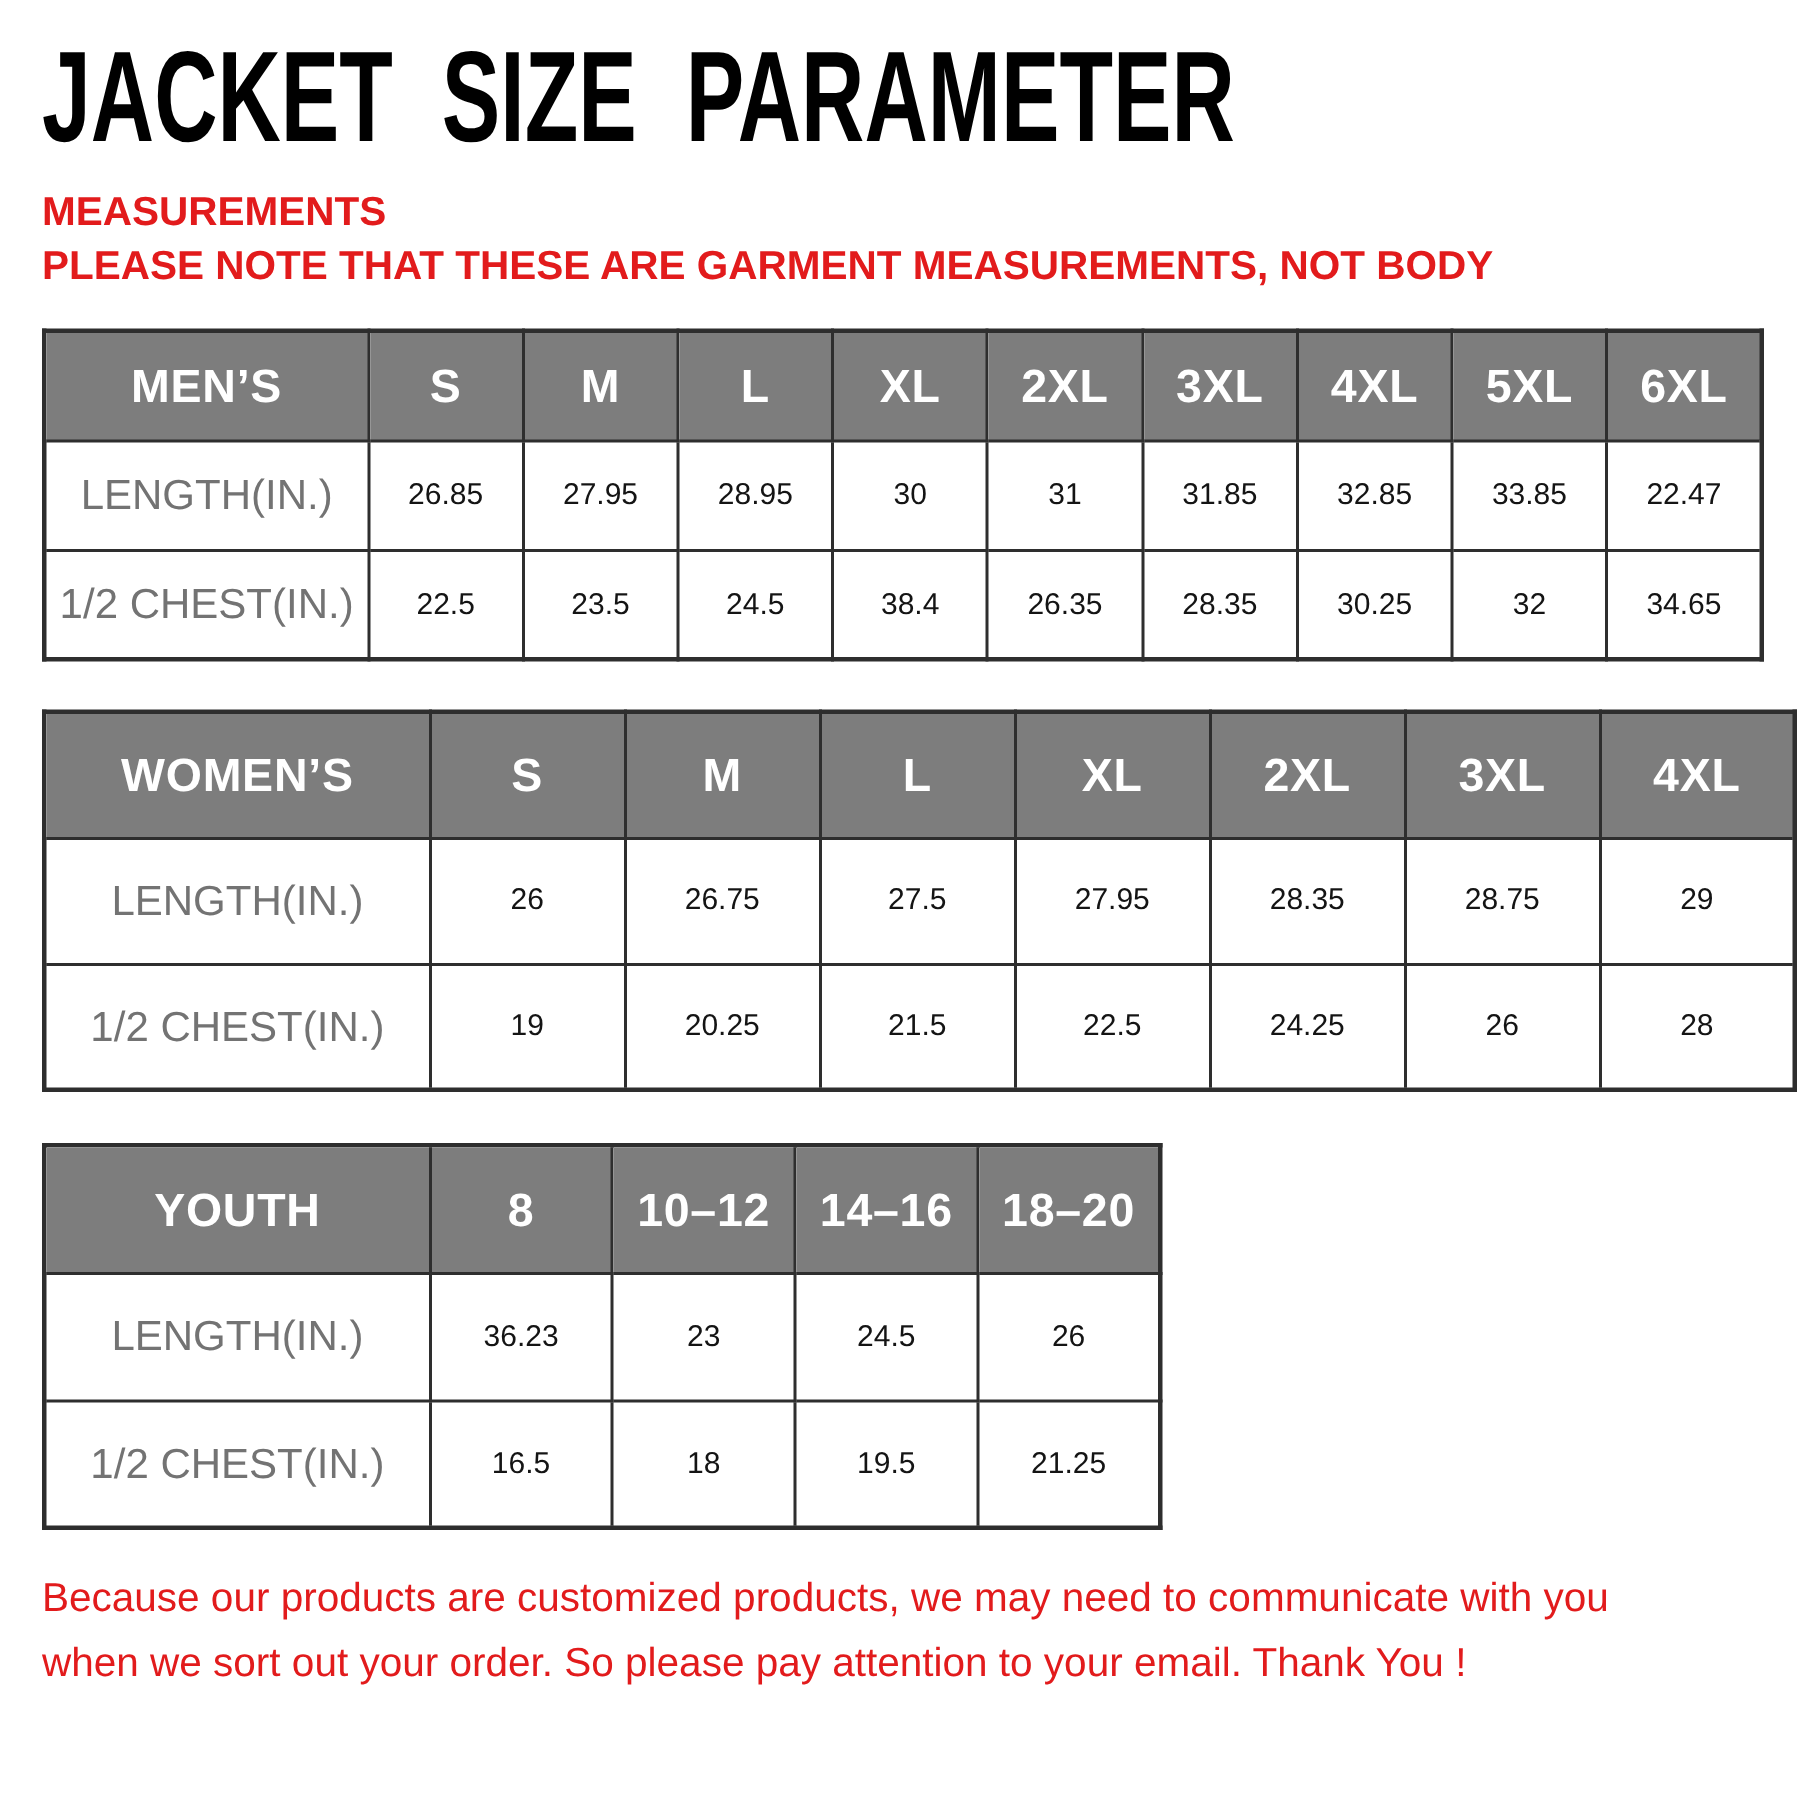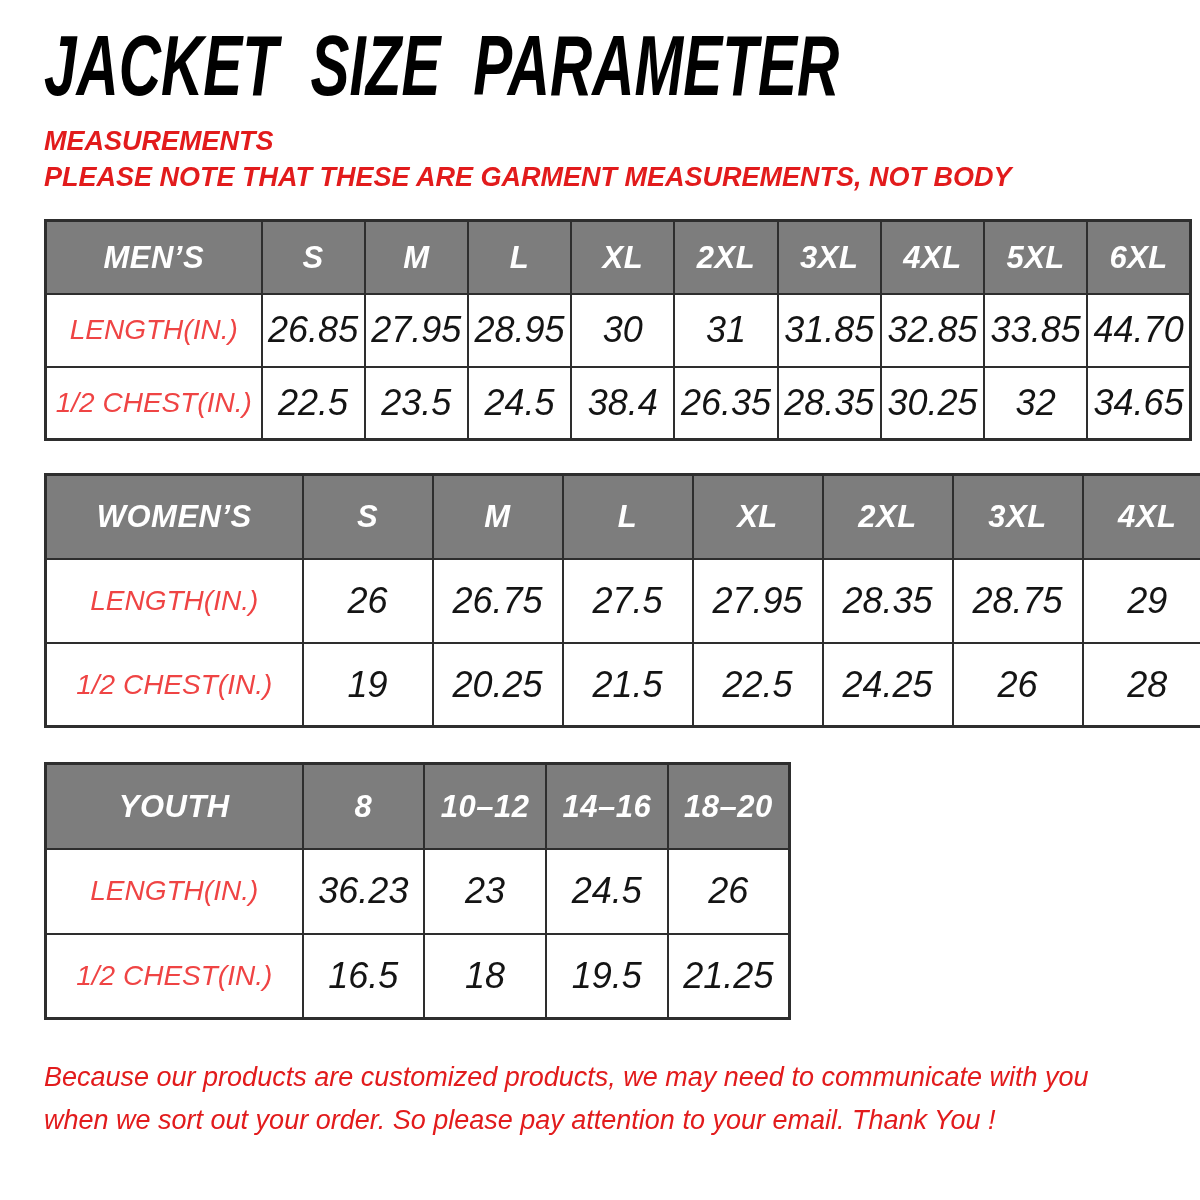--- a/index.html
+++ b/index.html
@@ -8,22 +8,21 @@
     background: #ffffff;
     width: 1200px;
     height: 1200px;
     font-family: "Liberation Sans", sans-serif;
     overflow: hidden;
   }
   .page {
     box-sizing: border-box;
     width: 1200px;
     height: 1200px;
-    padding: 16px 28px 20px 44px;
-    font-style: italic;
+    padding: 16px 28px 20px 28px;
   }
   .title {
     margin: 6px 0 0 0;
     font-size: 86px;
     line-height: 1.0;
     font-weight: 700;
     color: #000000;
     letter-spacing: 0px;
     word-spacing: 0.28em;
     white-space: nowrap;
@@ -55,37 +54,37 @@
   table.size-table th {
     background: var(--gray);
     color: #ffffff;
     font-weight: 700;
     font-size: 31px;
     letter-spacing: 0.5px;
   }
   table.size-table td {
     background: #ffffff;
     color: #141414;
-    font-size: 36px;
+    font-size: 20px;
     font-weight: 400;
   }
   table.size-table td.row-label {
     font-size: 28px;
-    color: #ef4444;
+    color: #737373;
     letter-spacing: 0px;
   }
   table.mens   { width: 1148px; margin-top: 24px; }
   table.mens   tr { height: 73px; }
   table.womens { width: 1170px; margin-top: 32px; }
   table.womens tr { height: 84px; }
   table.youth  { width: 747px;  margin-top: 34px; }
   table.youth  tr { height: 85px; }
 
   .footer {
-    margin-top: 36px;
+    margin-top: 24px;
     color: var(--red);
   }
   .footer .para {
     font-size: 27px;
     line-height: 1.58;
     font-weight: 400;
     letter-spacing: 0px;
   }
   .footer .charts-line {
     margin-top: 22px;
@@ -129,21 +128,21 @@
       <tr>
         <td class="row-label">LENGTH(IN.)</td>
         <td>26.85</td>
         <td>27.95</td>
         <td>28.95</td>
         <td>30</td>
         <td>31</td>
         <td>31.85</td>
         <td>32.85</td>
         <td>33.85</td>
-        <td>44.70</td>
+        <td>22.47</td>
       </tr>
       <tr>
         <td class="row-label">1/2 CHEST(IN.)</td>
         <td>22.5</td>
         <td>23.5</td>
         <td>24.5</td>
         <td>38.4</td>
         <td>26.35</td>
         <td>28.35</td>
         <td>30.25</td>

